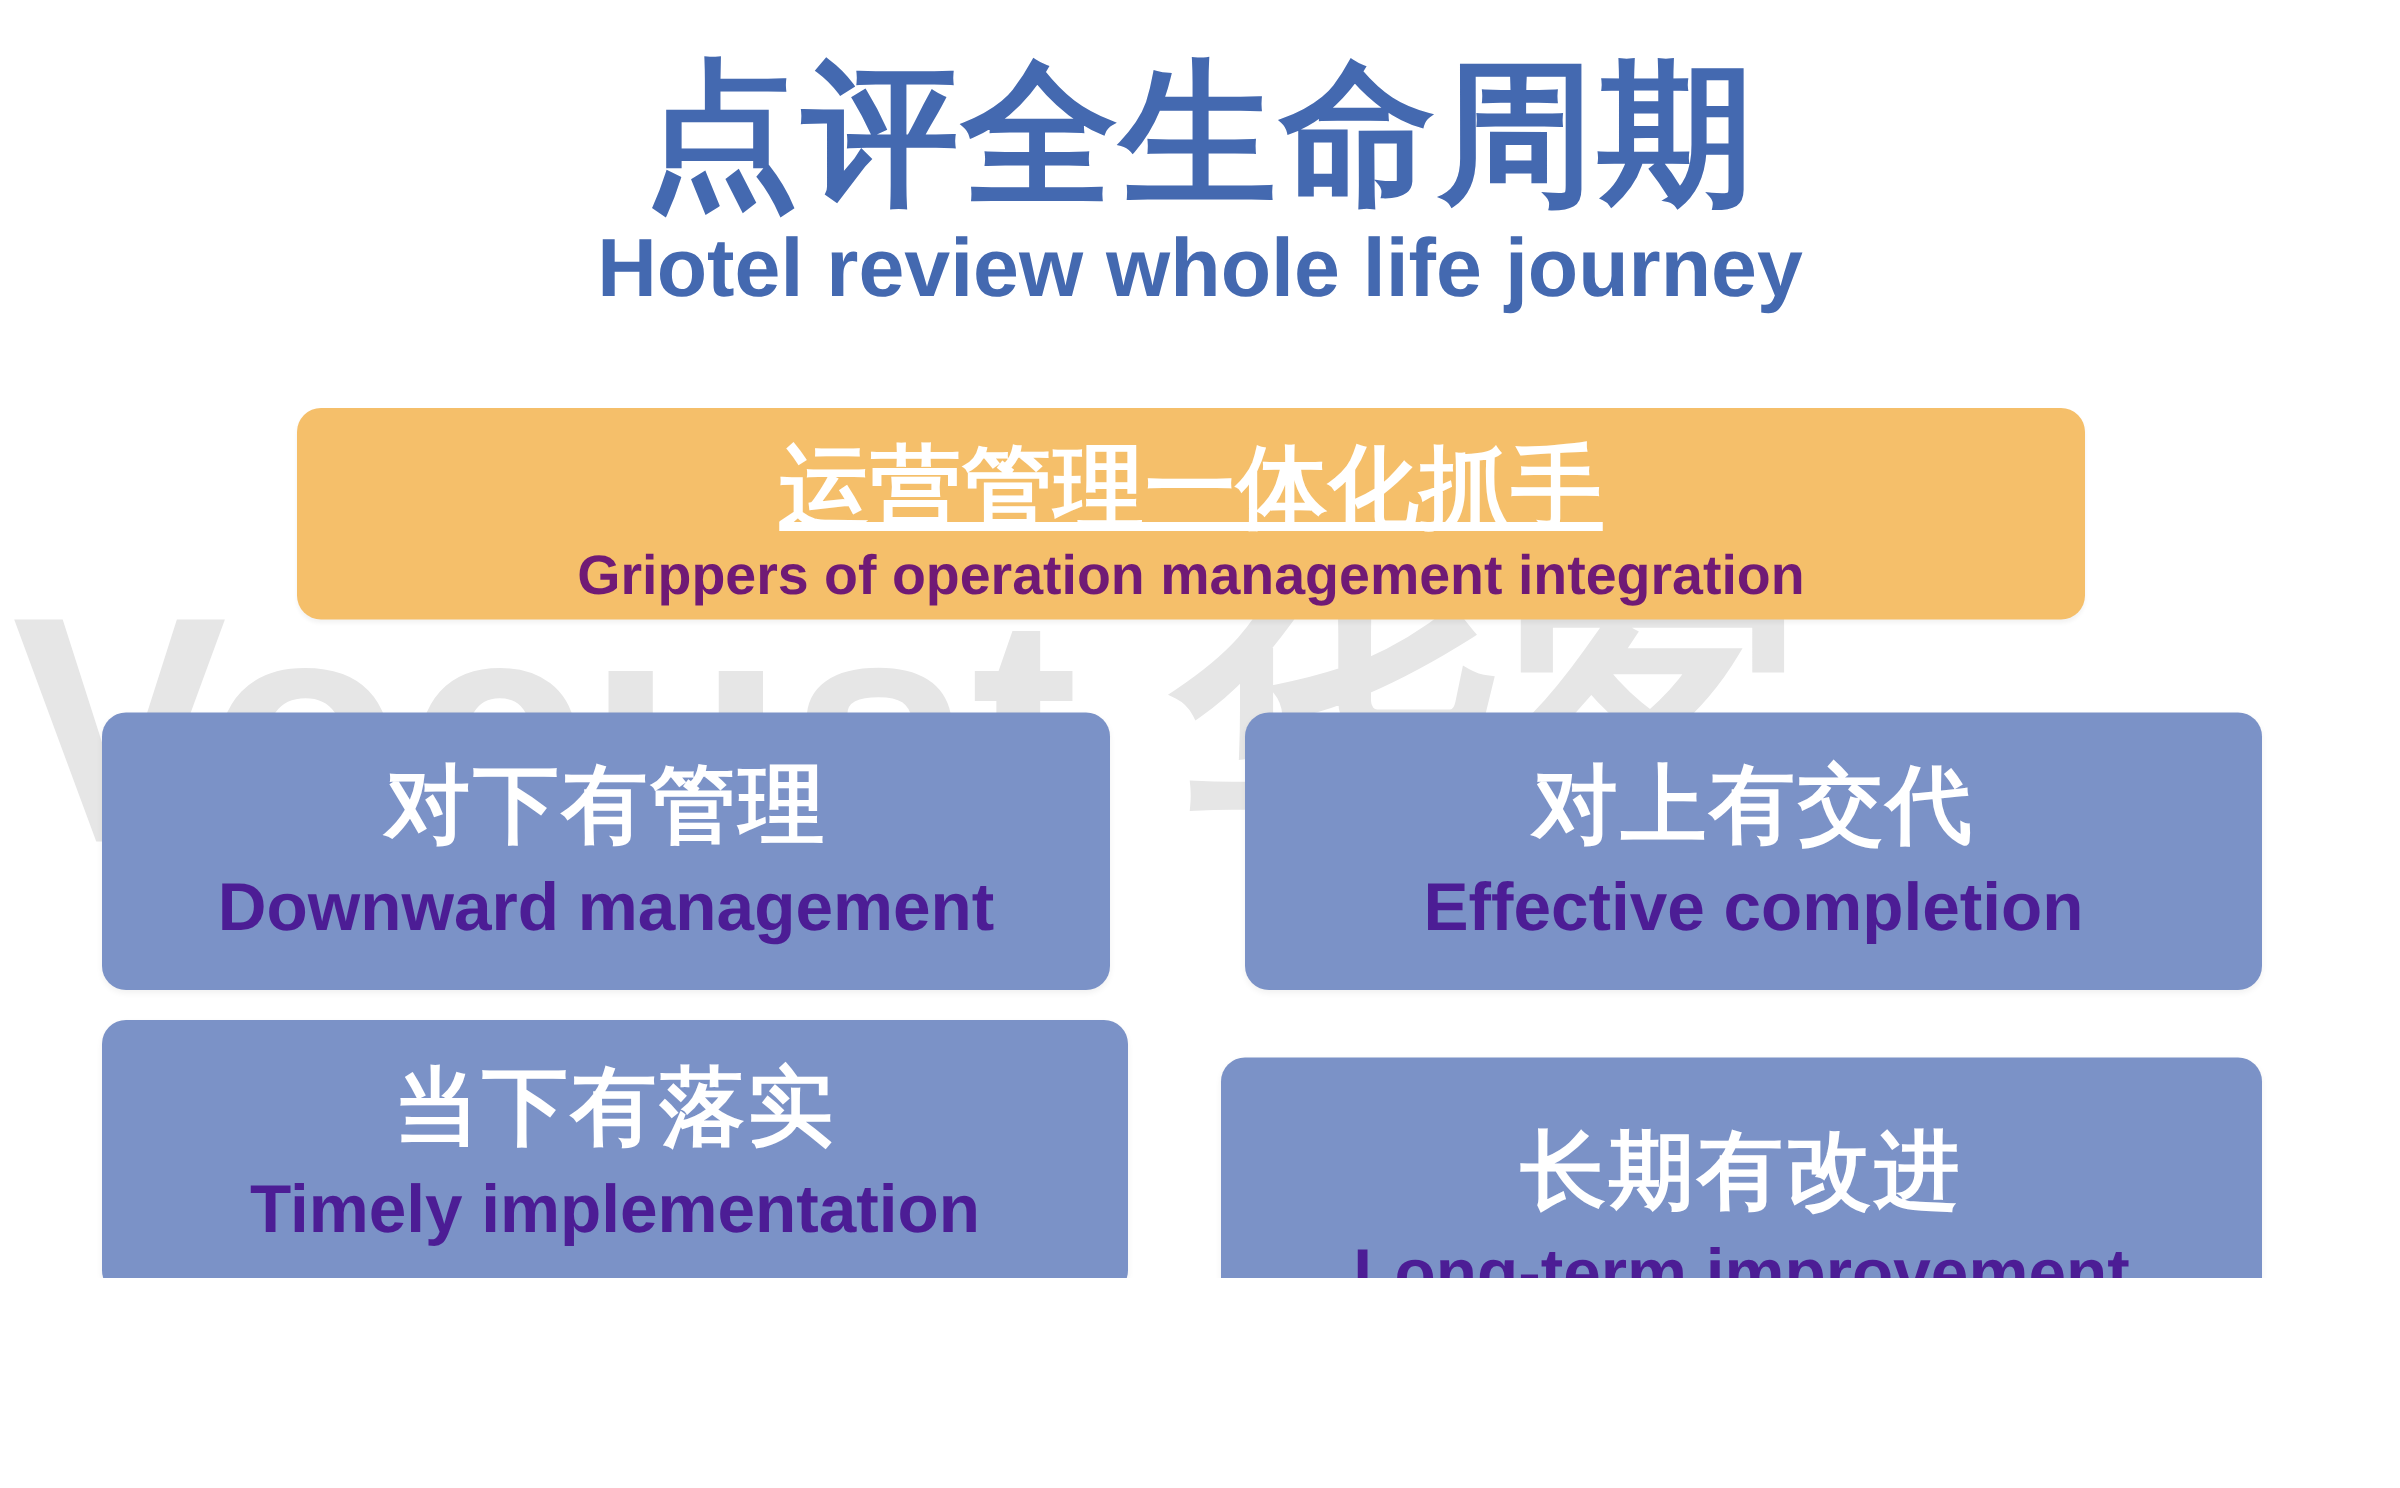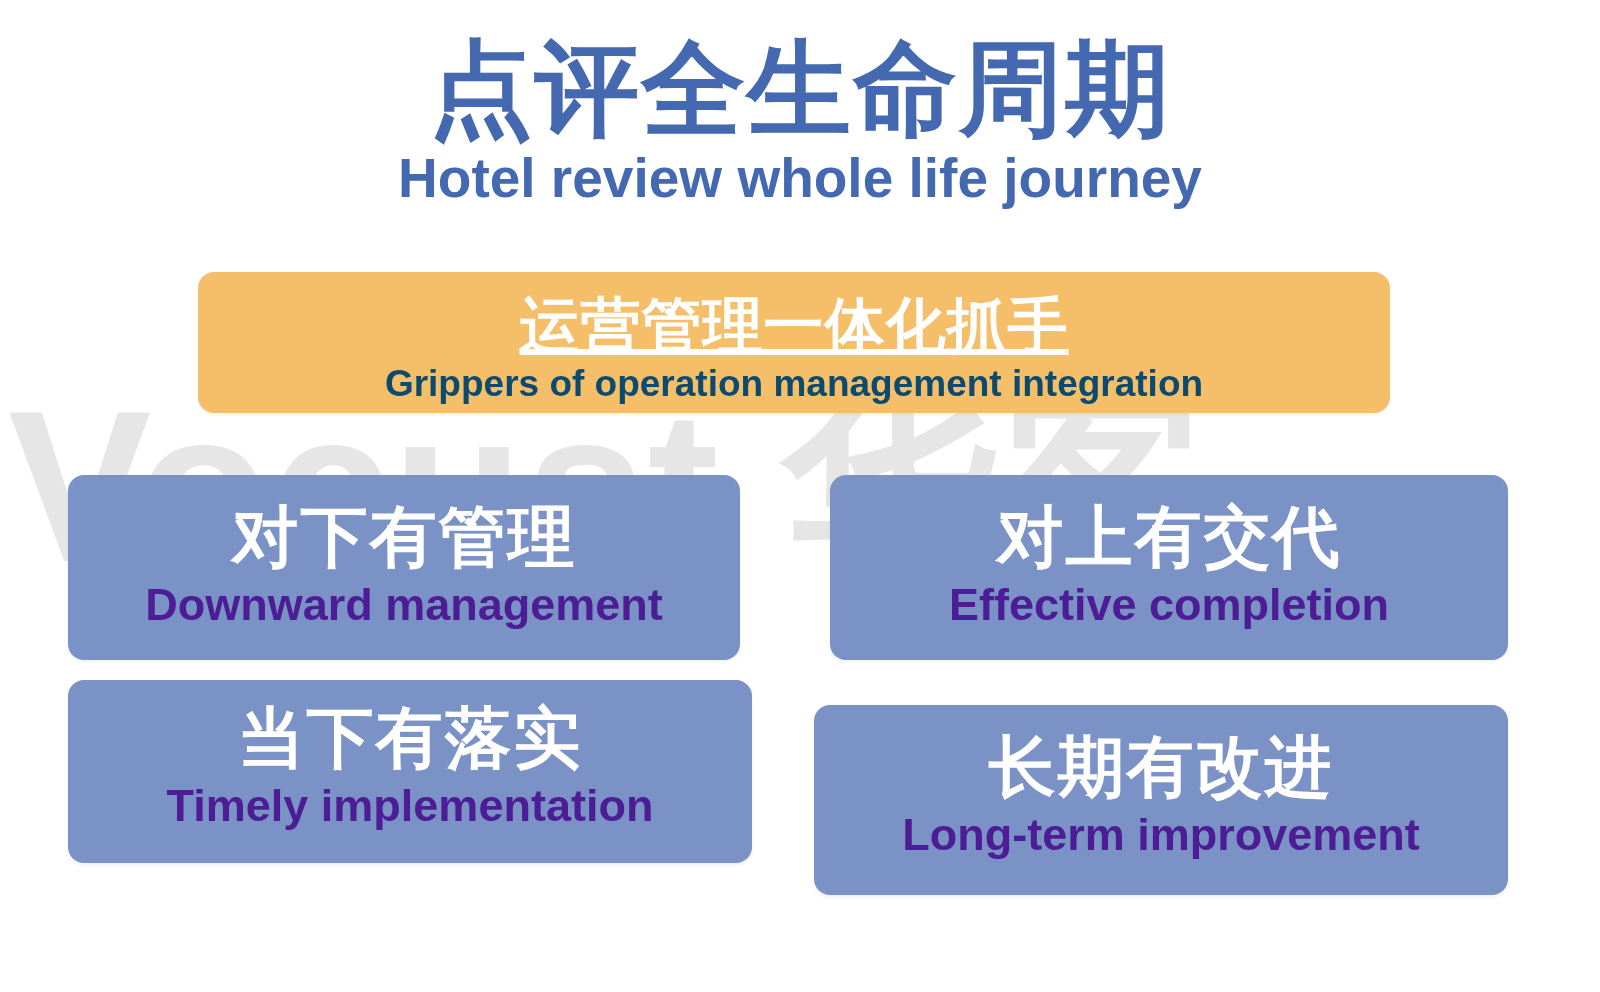--- a/index.html
+++ b/index.html
@@ -10,21 +10,21 @@
   body {
     width: 1600px;
     height: 992px;
     overflow: hidden;
     font-family: "Liberation Sans", "DejaVu Sans", sans-serif;
   }
 
   #canvas {
     position: relative;
     width: 1600px;
-    height: 992px;
+    height: 852px;
     background: #ffffff;
     overflow: hidden;
   }
 
   
   .watermark {
     position: absolute;
     left: 8px;
     top: 372px;
     width: 1600px;
@@ -91,36 +91,36 @@
     color: #ffffff;
     letter-spacing: 1px;
     font-family: "DejaVu Sans", "Liberation Sans", sans-serif;
     text-decoration: underline;
   }
   .banner-en {
     display: block;
     font-size: 37px;
     line-height: 48px;
     font-weight: 700;
-    color: #0c4a6e;
+    color: #701a75;
     font-family: "Liberation Sans", "DejaVu Sans", sans-serif;
   }
 
   
   .card {
     position: absolute;
     background: #7b92c7;
     border-radius: 16px;
     z-index: 2;
     text-align: center;
     box-shadow: 0 2px 4px rgba(0,0,0,0.06);
   }
   .card-cn {
     display: block;
-    font-size: 67px;
+    font-size: 57px;
     line-height: 80px;
     font-weight: 700;
     color: #ffffff;
     letter-spacing: 2px;
     font-family: "DejaVu Sans", "Liberation Sans", sans-serif;
   }
   .card-en {
     display: block;
     font-size: 45px;
     line-height: 56px;
@@ -130,21 +130,21 @@
   }
 
   #card-downward  { left: 68px;  top: 475px; width: 672px; height: 185px; }
   #card-upward    { left: 830px; top: 475px; width: 678px; height: 185px; }
   #card-timely    { left: 68px;  top: 680px; width: 684px; height: 183px; }
   #card-longterm  { left: 814px; top: 705px; width: 694px; height: 190px; }
 
   #card-downward .card-cn { margin-top: 22px; }
   #card-upward   .card-cn { margin-top: 22px; }
   #card-timely   .card-cn { margin-top: 18px; }
-  #card-longterm .card-cn { margin-top: 22px; }
+  #card-longterm .card-cn { margin-top: 36px; }
 </style>
 </head>
 <body>
 
 <div id="canvas">
 
   <div class="watermark">Vocust 华客</div>
 
   <div class="headline">
     <span class="headline-cn">点评全生命周期</span>

